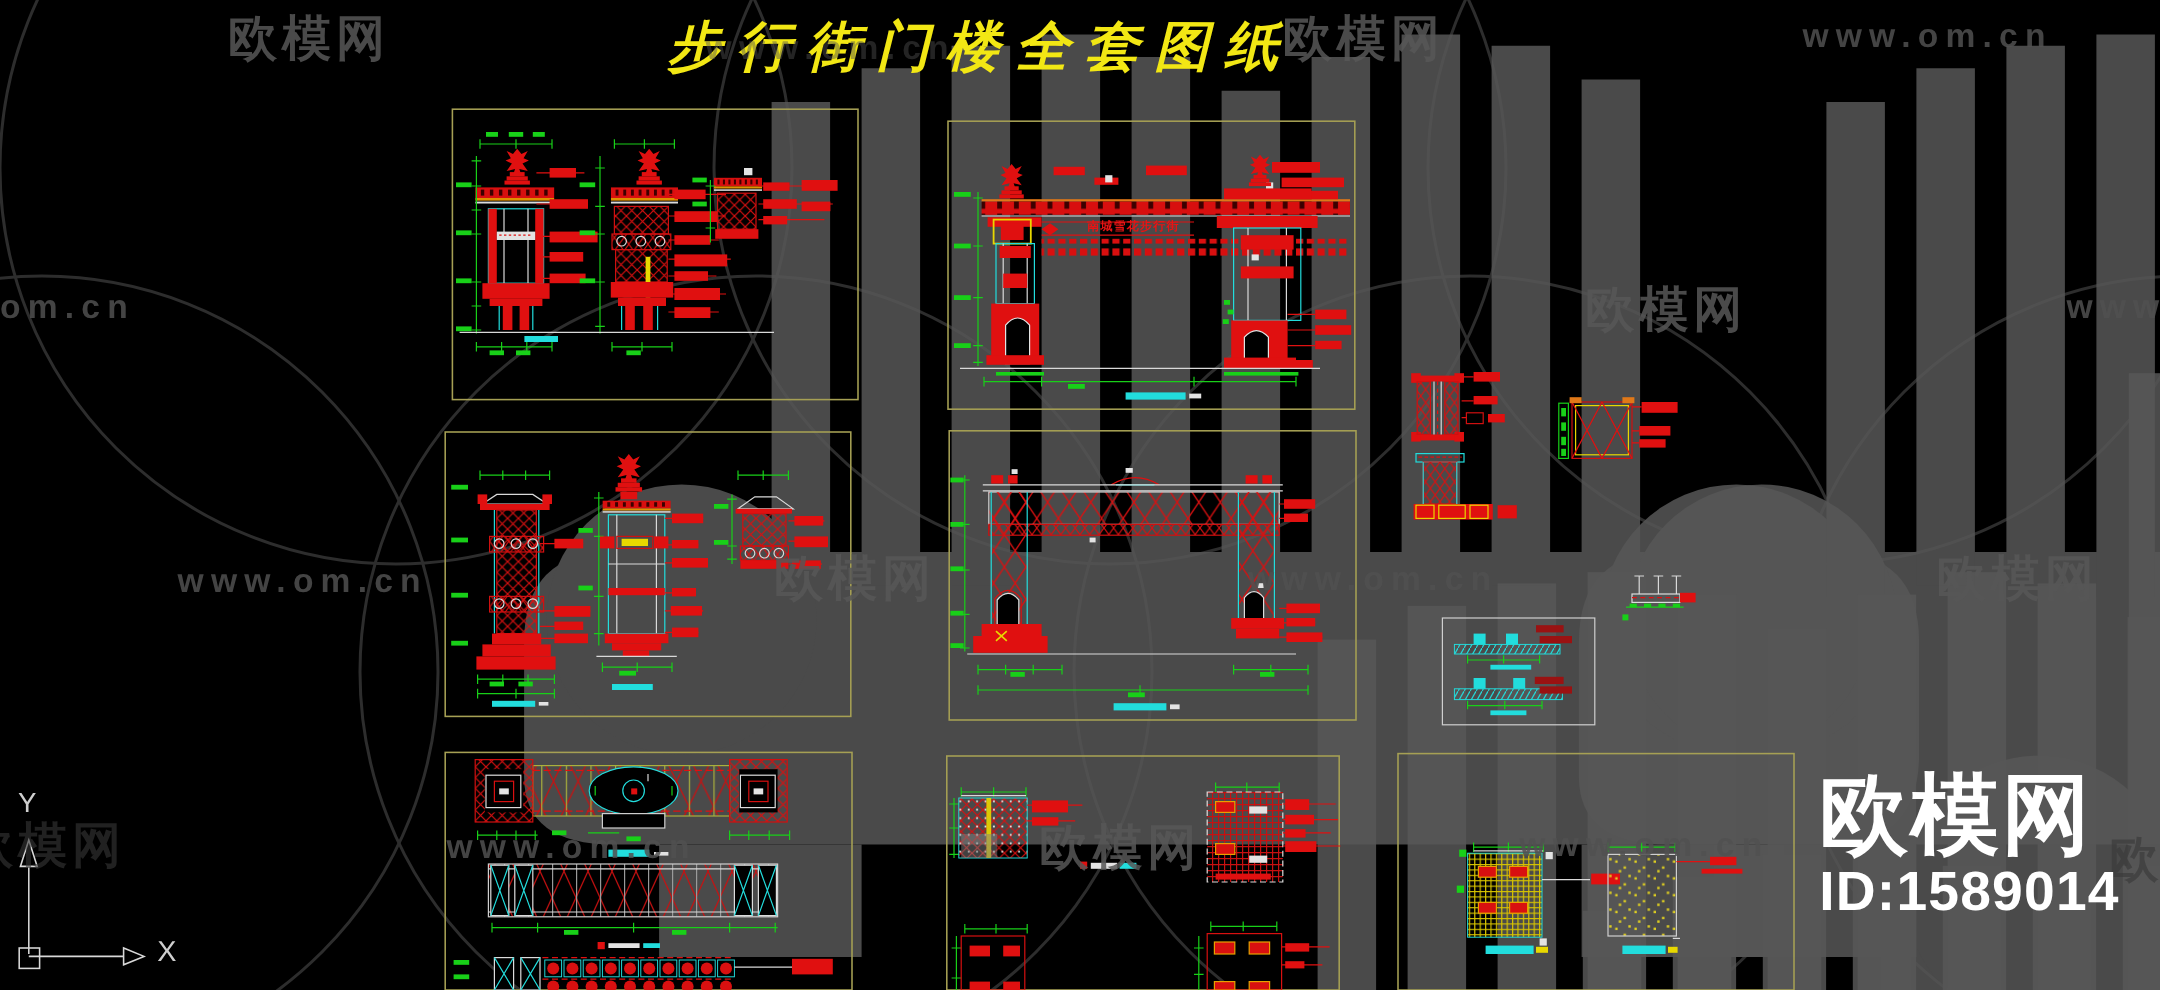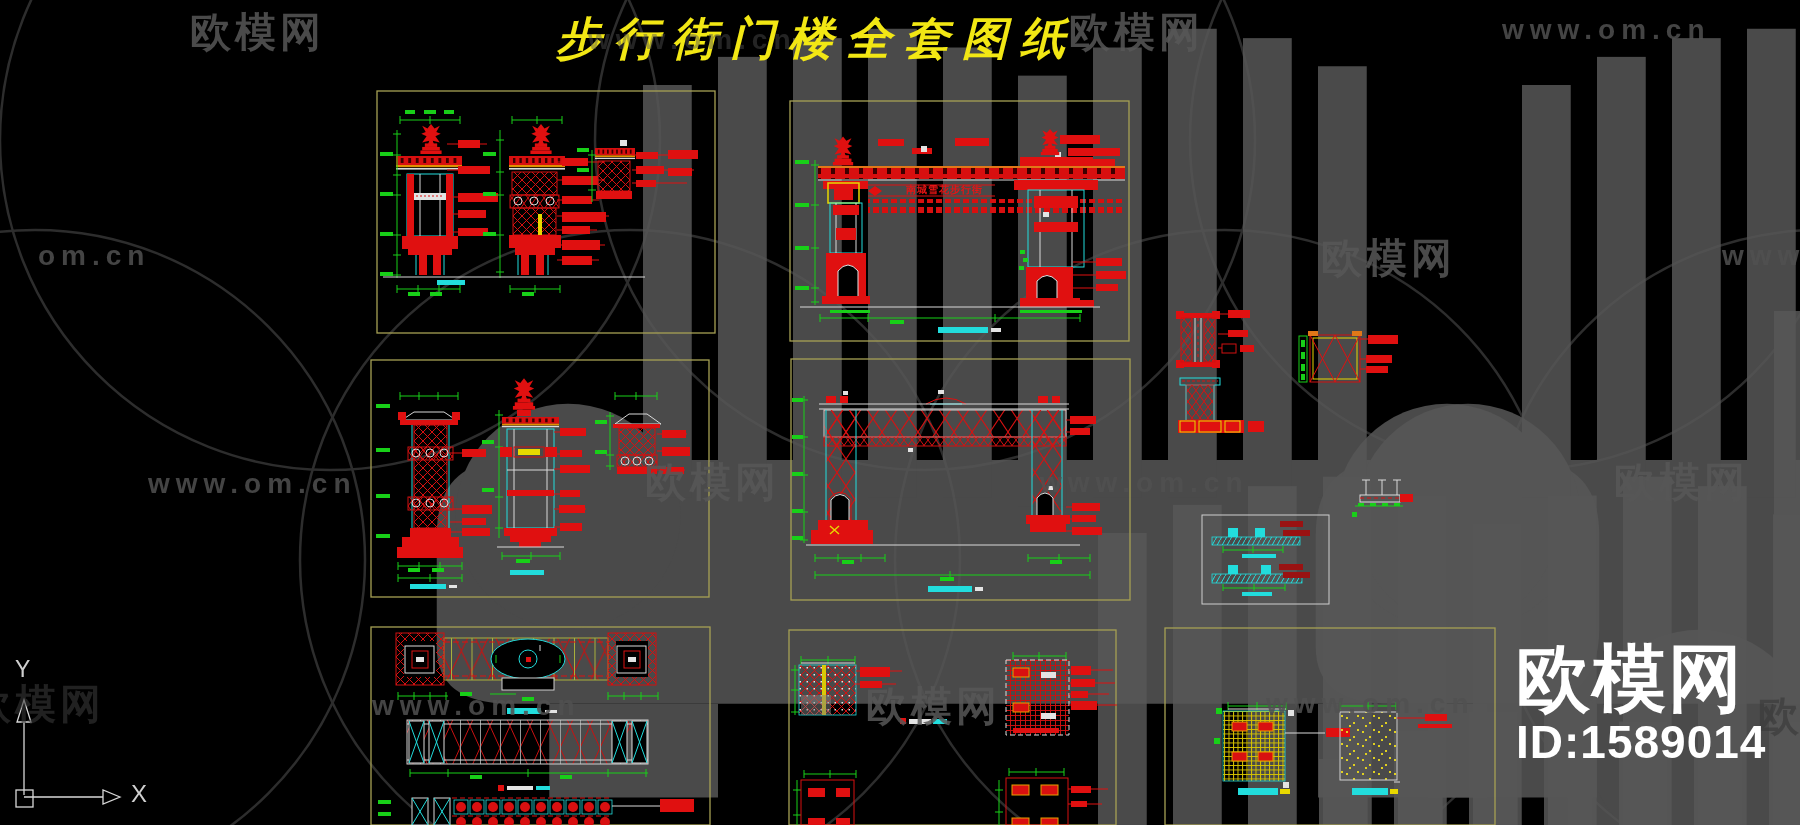--- a/index.html
+++ b/index.html
@@ -775,21 +775,21 @@
   </g>
 </svg>
 
 <div class="ovl title">步行街门楼全套图纸</div>
 
 <div class="ovl wm-url wm-faint" style="left:588px;top:26px;">www.om.cn</div>
 <div class="ovl wm-brand" style="left:190px;top:12px;">欧模网</div>
 <div class="ovl wm-brand" style="left:1069px;top:12px;">欧模网</div>
 <div class="ovl wm-url" style="left:1502px;top:16px;">www.om.cn</div>
 
-<div class="ovl wm-url" style="left:0px;top:242px;padding-left:38px;">om.cn</div>
+<div class="ovl wm-url" style="left:0px;top:242px;">om.cn</div>
 <div class="ovl wm-brand" style="left:1321px;top:238px;">欧模网</div>
 <div class="ovl wm-url" style="left:1722px;top:242px;">www.</div>
 
 <div class="ovl wm-url" style="left:148px;top:470px;">www.om.cn</div>
 <div class="ovl wm-brand" style="left:645px;top:462px;">欧模网</div>
 <div class="ovl wm-url" style="left:1040px;top:469px;">www.om.cn</div>
 <div class="ovl wm-brand" style="left:1614px;top:462px;">欧模网</div>
 
 <div class="ovl wm-brand wm-dark" style="left:-30px;top:684px;">欧模网</div>
 <div class="ovl wm-url" style="left:372px;top:692px;">www.om.cn</div>

